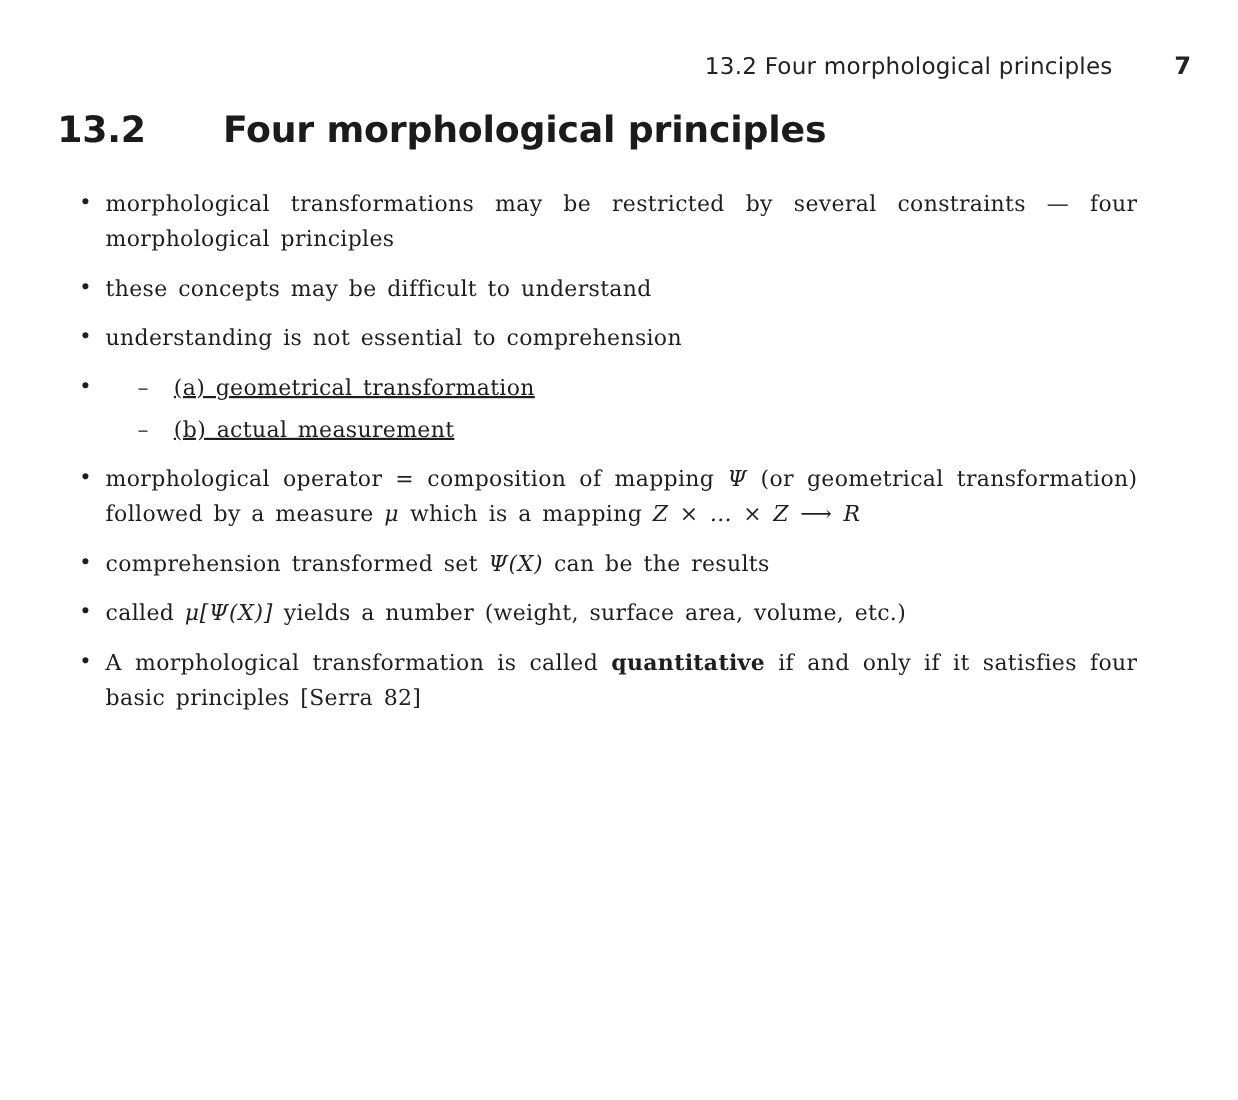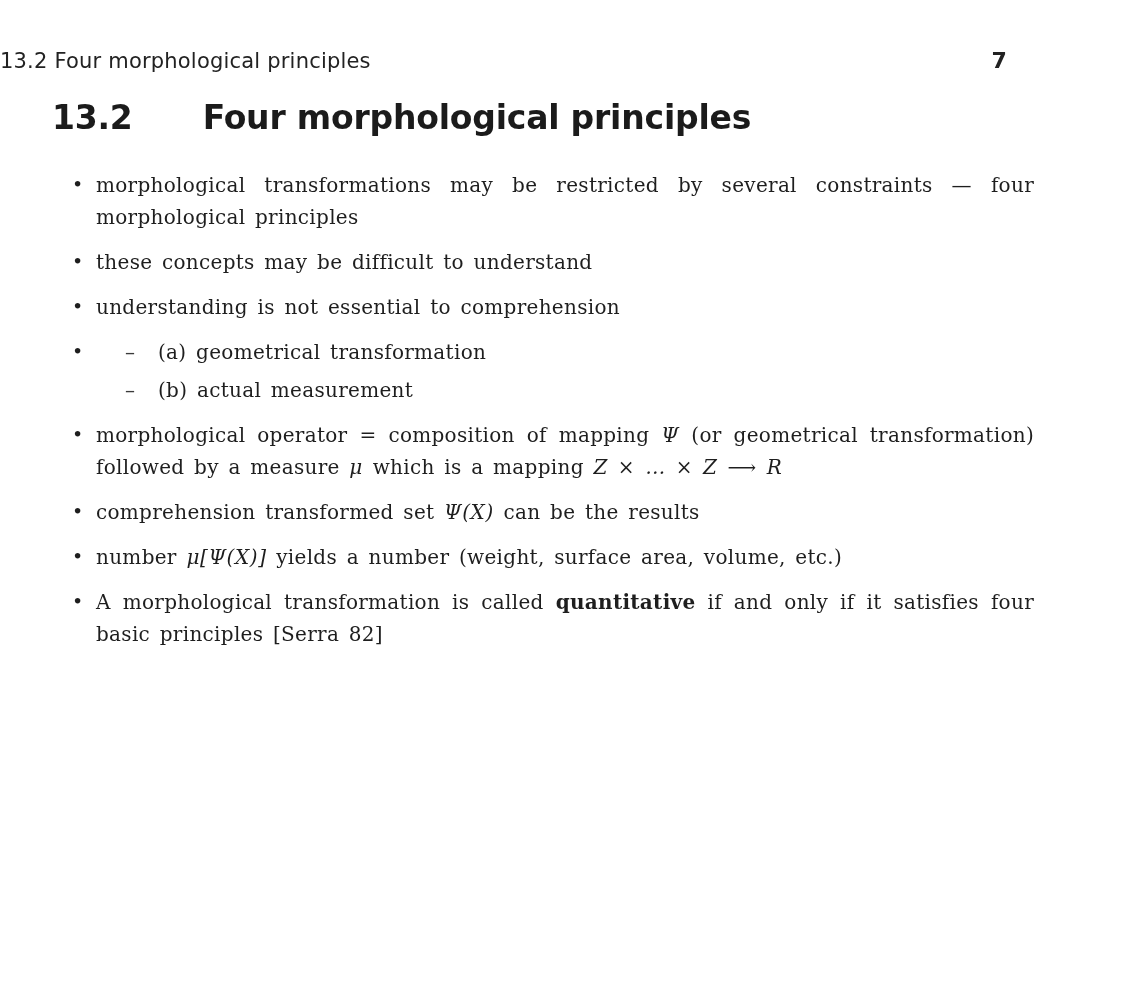--- a/index.html
+++ b/index.html
@@ -15,23 +15,23 @@
     font-family: "DejaVu Serif", serif;
   }
   .page {
     position: relative;
     width: 1125px;
     height: 1000px;
     background: #ffffff;
   }
   
   .running-header {
-    padding: 48px 118px 0 0;
+    padding: 48px 42px 0 0;
     display: flex;
-    justify-content: space-between;
+    justify-content: flex-end;
     align-items: baseline;
     gap: 56px;
     font-family: "DejaVu Sans", "Liberation Sans", sans-serif;
     font-size: 21px;
     color: #222222;
     letter-spacing: 0.2px;
   }
   .running-header .pageno {
     font-weight: bold;
     font-size: 22px;
@@ -78,20 +78,21 @@
     list-style: none;
     margin: 13px 0 0 0;
     padding: 0 0 0 29px;
     text-align: left;
   }
   ul.subitems > li {
     position: relative;
     padding-left: 33px;
     margin-bottom: 6px;
     line-height: 32px;
+    text-decoration: underline;
   }
   ul.subitems > li::before {
     content: "\2013";
     position: absolute;
     left: 0;
     top: 0;
     color: #3a3a3a;
   }
   .math {
     font-style: italic;
@@ -119,17 +120,17 @@
   <ul class="bullets">
       <li><span>morphological transformations may be restricted by several constraints — four morphological principles</span></li>
       <li><span>these concepts may be difficult to understand</span></li>
       <li><span>understanding is not essential to comprehension</span></li>
       <li><ul class="subitems">
           <li><span>(a) geometrical transformation</span></li>
           <li><span>(b) actual measurement</span></li>
         </ul></li>
       <li><span>morphological operator = composition of mapping </span><span class="math">Ψ</span><span> (or geometrical transformation) followed by a measure </span><span class="math">μ</span><span> which is a mapping </span><span class="math">Z × … × Z ⟶ R</span></li>
       <li><span>comprehension transformed set </span><span class="math">Ψ(X)</span><span> can be the results</span></li>
-      <li><span>number </span><span class="math">μ[Ψ(X)]</span><span> yields a number (weight, surface area, volume, etc.)</span></li>
+      <li><span>called </span><span class="math">μ[Ψ(X)]</span><span> yields a number (weight, surface area, volume, etc.)</span></li>
       <li><span>A morphological transformation is called </span><span class="bf">quantitative</span><span> if and only if it satisfies four basic principles [Serra 82]</span></li>
     </ul>
 
 </div>
 
 </body></html>

